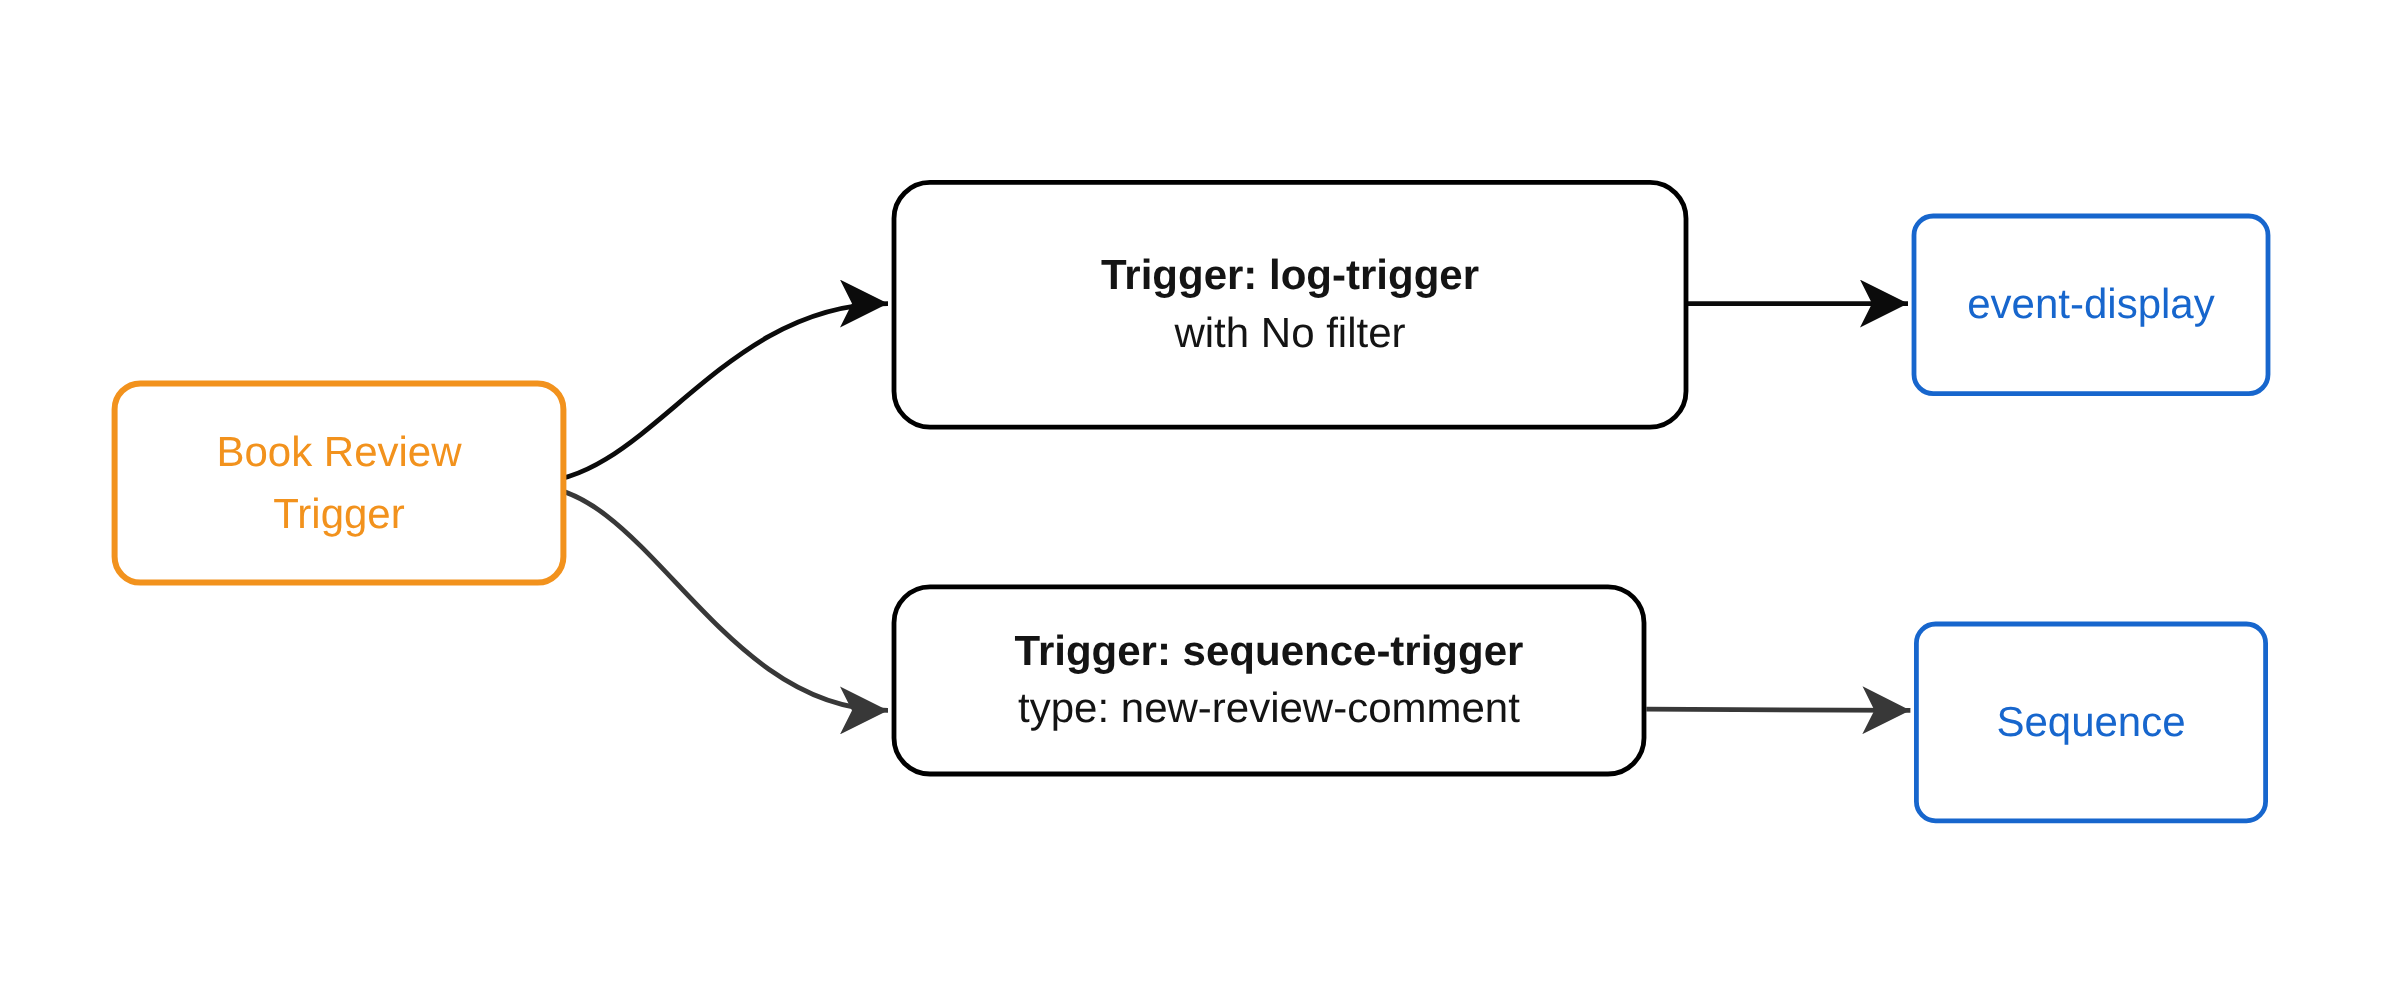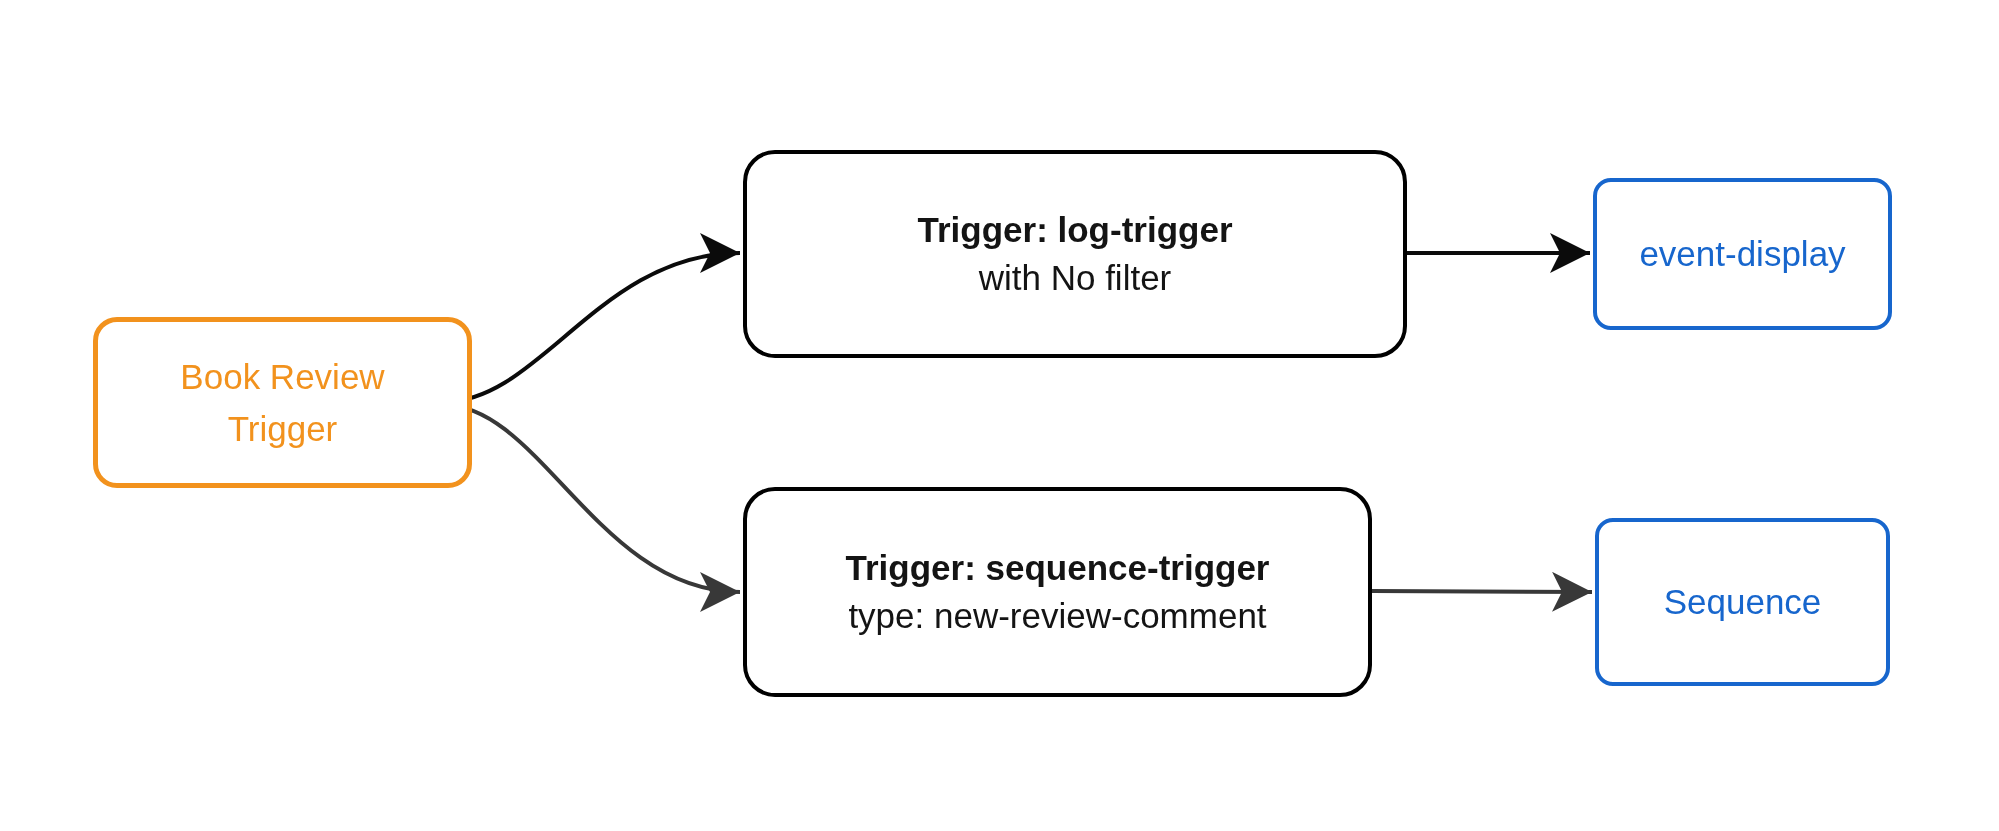--- a/index.html
+++ b/index.html
@@ -38,21 +38,21 @@
   }
   .trigger{
     border:4px solid #000;
     border-radius:32px;
     color:var(--ink,#111);
     line-height:48px;
   }
   .trigger .title{font-weight:700;}
   .trigger .subtitle{font-weight:400;}
   .trigger-log{left:743px;top:150px;width:664px;height:208px;text-align:center;}
-  .trigger-seq{left:743px;top:487px;width:629px;height:210px;}
+  .trigger-seq{left:743px;top:487px;width:629px;height:160px;}
 
   .sink{
     border:4px solid var(--blue,#1766CD);
     border-radius:18px;
     color:var(--blue,#1766CD);
   }
   .sink-event{left:1593px;top:178px;width:299px;height:152px;}
   .sink-seq{left:1595px;top:518px;width:295px;height:168px;}
 </style>
 </head>

